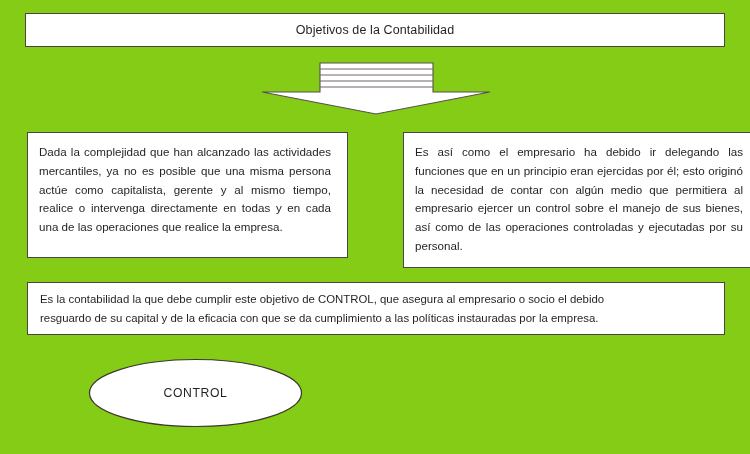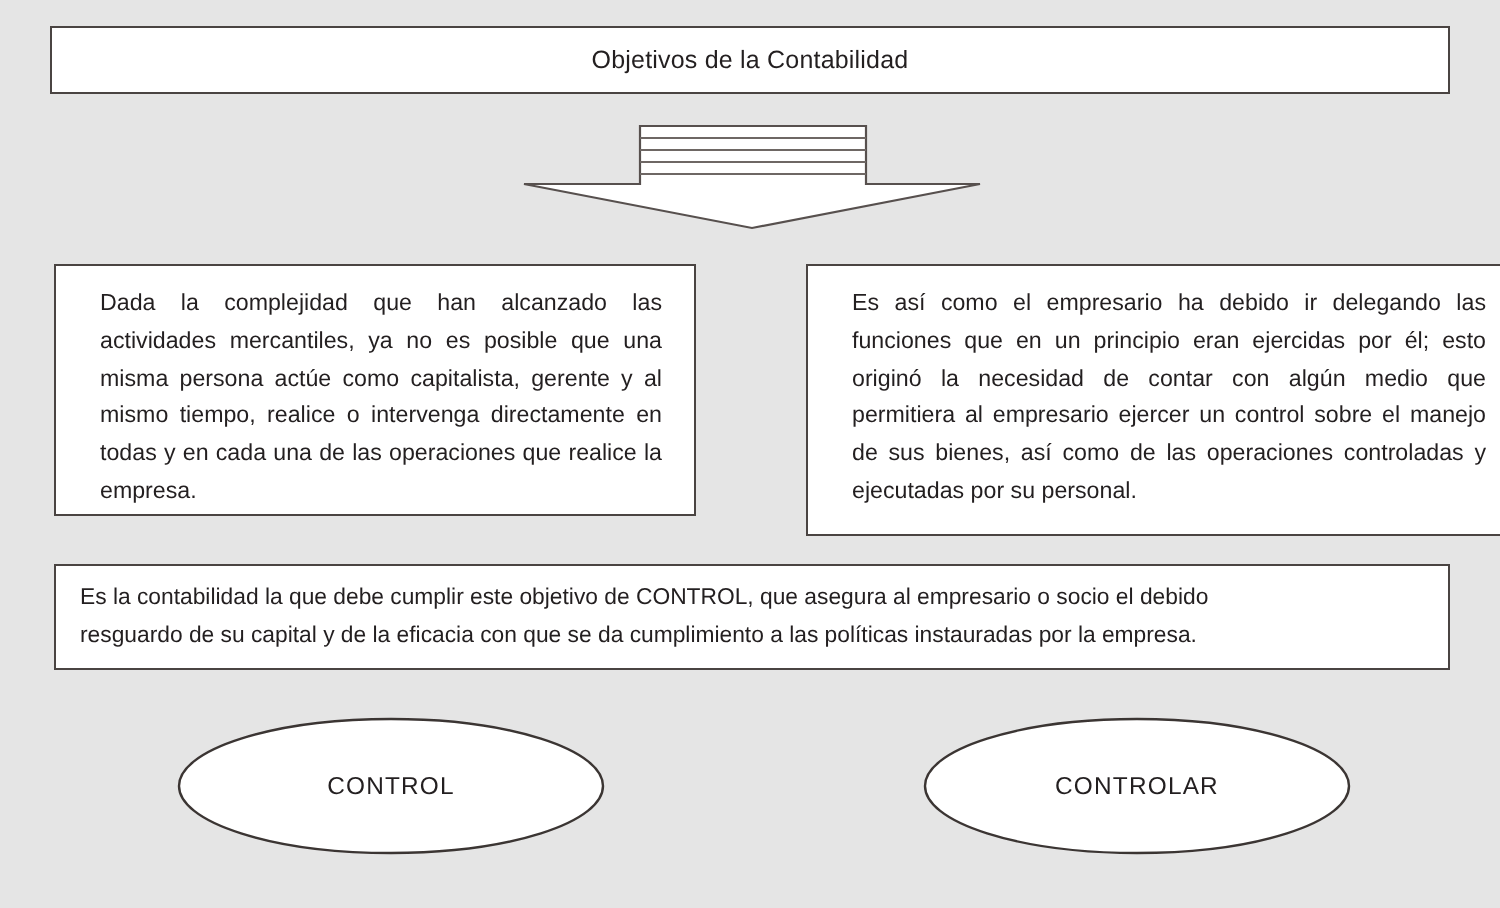--- a/index.html
+++ b/index.html
@@ -12,21 +12,21 @@
     width: 750px;
     height: 454px;
     font-family: "Liberation Sans", sans-serif;
     color: #231f20;
     overflow: hidden;
   }
   #canvas {
     position: relative;
     width: 750px;
     height: 454px;
-    background: #e5e5e5;
+    background: #84cc16;
   }
 
   
   .box {
     position: absolute;
     box-sizing: border-box;
     background: #ffffff;
     border: 1.5px solid #4a4442;
     display: flex;
     align-items: center;
@@ -41,21 +41,21 @@
   }
   .title-text {
     font-size: 12.5px;
     line-height: 1.2;
     letter-spacing: 0.1px;
     color: #231f20;
     white-space: nowrap;
   }
 
   .para-box {
-    padding: 10px 16px 10px 22px;
+    padding: 10px 16px 10px 11px;
     align-items: flex-start;
   }
   .left-box {
     left: 27px;
     top: 132px;
     width: 321px;
     height: 126px;
   }
   .right-box {
     left: 403px;
@@ -159,20 +159,14 @@
 resguardo de su capital y de la eficacia con que se da cumplimiento a las políticas instauradas por la empresa.</div>
   </div>
 
   <div class="ellipse-wrap ellipse-left">
     <svg width="215" height="70" viewBox="0 0 215 70" xmlns="http://www.w3.org/2000/svg">
       <ellipse cx="107.5" cy="35" rx="106" ry="33.5" fill="#ffffff" stroke="#3b3533" stroke-width="1.2"></ellipse>
     </svg>
     <div class="ellipse-label">CONTROL</div>
   </div>
 
-  <div class="ellipse-wrap ellipse-right">
-    <svg width="215" height="70" viewBox="0 0 215 70" xmlns="http://www.w3.org/2000/svg">
-      <ellipse cx="107.5" cy="35" rx="106" ry="33.5" fill="#ffffff" stroke="#3b3533" stroke-width="1.2"></ellipse>
-    </svg>
-    <div class="ellipse-label">CONTROLAR</div>
-  </div>
 
 </div>
 
 </body></html>

